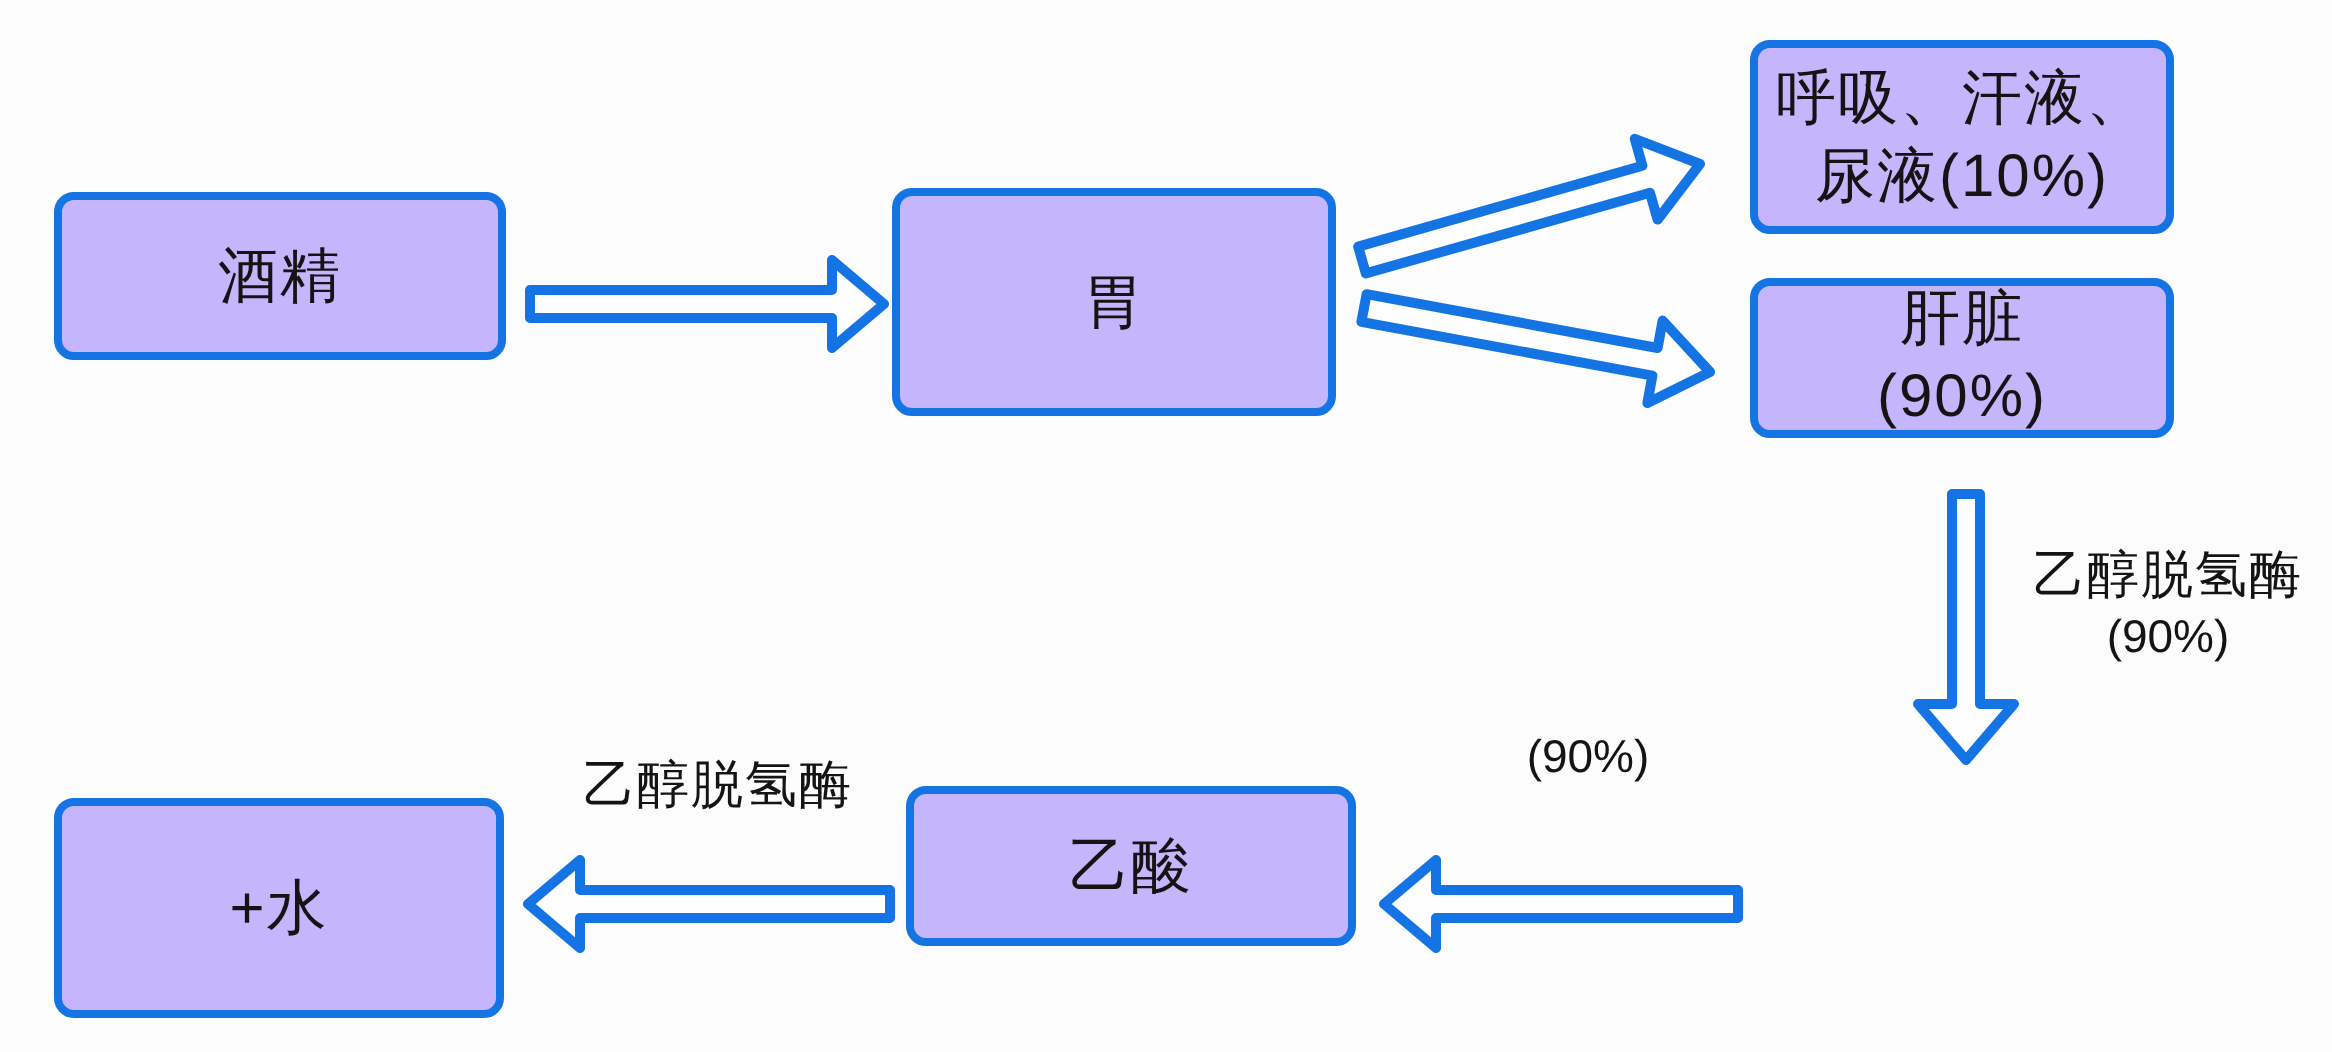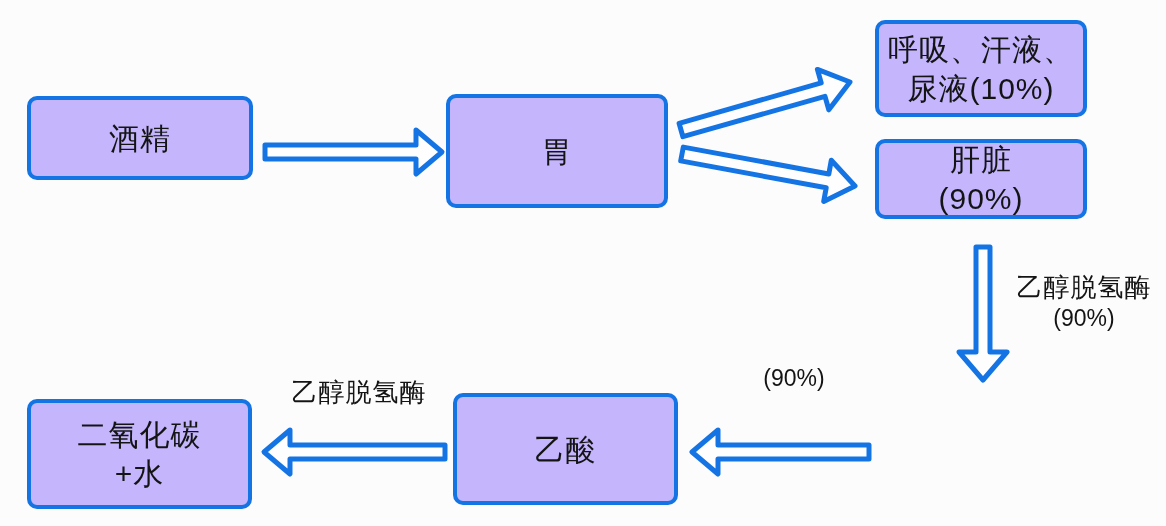--- a/index.html
+++ b/index.html
@@ -80,26 +80,25 @@
     <div>呼吸、汗液、</div>
     <div>尿液(10%)</div>
   </div>
 
   <div class="node" style="left:875px; top:139px; width:212px; height:80px;">
     <div>肝脏</div>
     <div>(90%)</div>
   </div>
 
 
-  <div class="node" style="left:453px; top:393px; width:225px; height:112px;font-family:Liberation Serif, serif;">
+  <div class="node" style="left:453px; top:393px; width:225px; height:80px;font-family:Liberation Serif, serif;">
     <div>乙酸</div>
   </div>
 
   <div class="node" style="left:27px; top:399px; width:225px; height:110px;">
-    <div>二氧化碳</div>
     <div>+水</div>
   </div>
 
   <div class="flow-label" style="left:1008px; top:272px; width:152px;">
     <div>乙醇脱氢酶</div>
     <div class="sub">(90%)</div>
   </div>
 
   <div class="flow-label" style="left:718px; top:364px; width:152px;">
     <div class="sub">(90%)</div>

